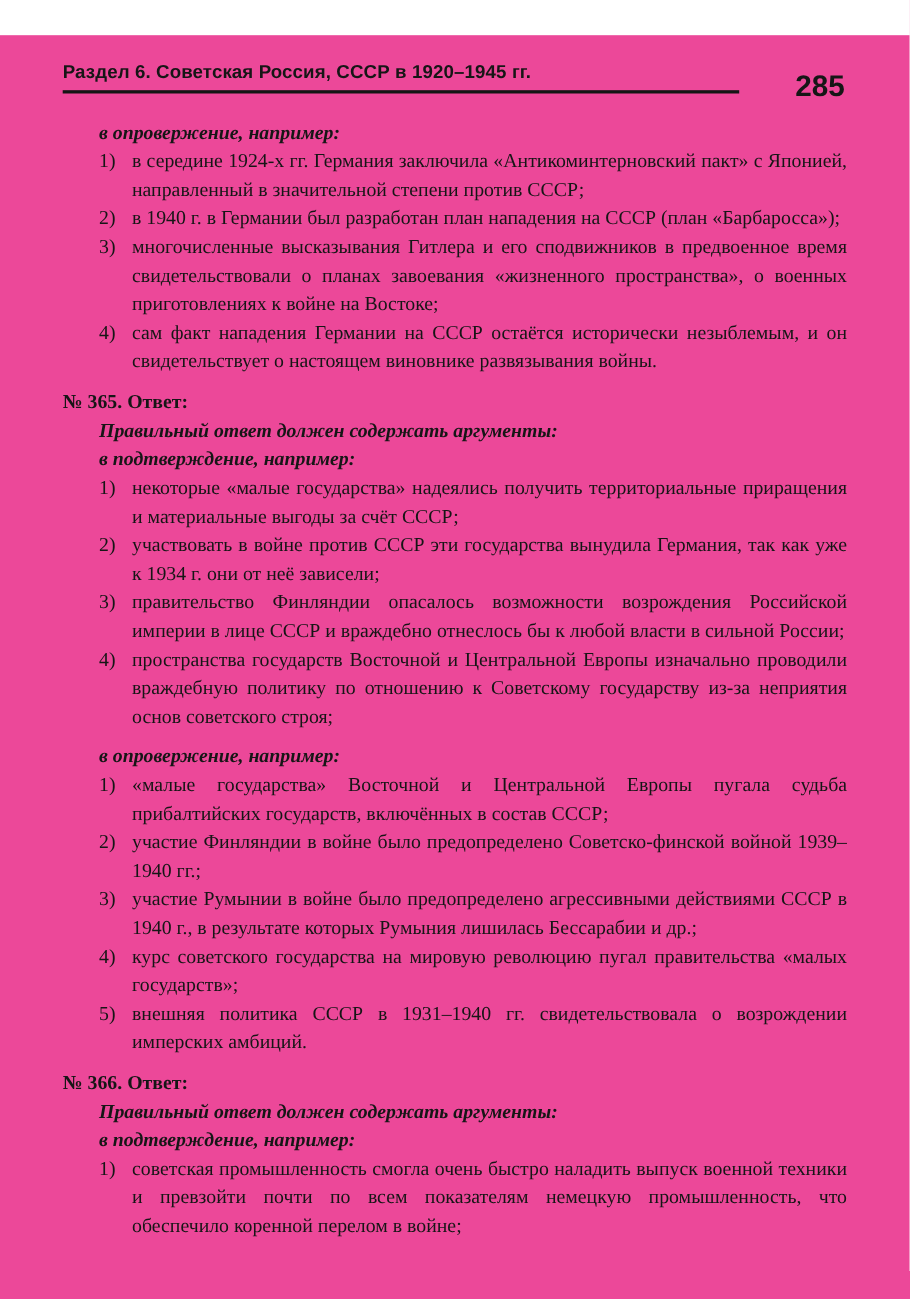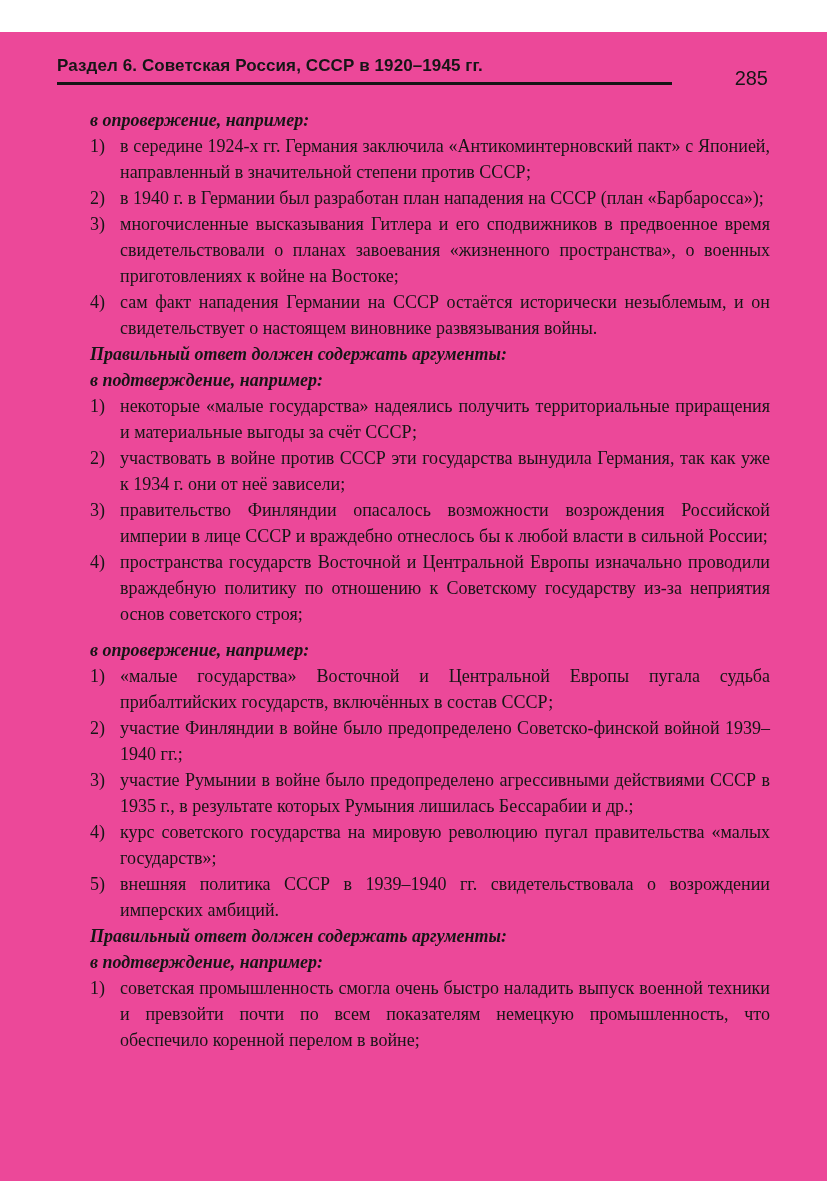--- a/index.html
+++ b/index.html
@@ -36,22 +36,22 @@
   .running-header .rule {
     height: 3px;
     background: #151515;
     margin-right: 98px;
   }
   .running-header .page-num {
     position: absolute;
     right: 2px;
     bottom: -4px;
     font-family: "Liberation Sans", sans-serif;
-    font-weight: normal;
-    font-size: 20px;
+    font-weight: bold;
+    font-size: 27px;
     line-height: 21px;
   }
   
   .content {
     margin: 22px 57px 0 57px;
   }
   .sec-heading {
     font-weight: bold;
     margin-top: 11px;
   }
@@ -103,20 +103,21 @@
         <span class="num">3)</span>
         <span class="txt">многочисленные высказывания Гитлера и его сподвижников в предвоенное время свидетельствовали о планах завоевания «жизненного пространства», о военных приготовлениях к войне на Востоке;</span>
       </div>
       <div class="item">
         <span class="num">4)</span>
         <span class="txt">сам факт нападения Германии на СССР остаётся исторически незыблемым, и он свидетельствует о настоящем виновнике развязывания войны.</span>
       </div>
     </div>
 
     <div>
+      <div class="sec-heading">№ 365. Ответ:</div>
       <div class="subhead">Правильный ответ должен содержать аргументы:</div>
       <div class="subhead">в подтверждение, например:</div>
       <div class="item">
         <span class="num">1)</span>
         <span class="txt">некоторые «малые государства» надеялись получить территориальные приращения и материальные выгоды за счёт СССР;</span>
       </div>
       <div class="item">
         <span class="num">2)</span>
         <span class="txt">участвовать в войне против СССР эти государства вынудила Германия, так как уже к 1934 г. они от неё зависели;</span>
       </div>
@@ -132,33 +133,34 @@
       <div class="item">
         <span class="num">1)</span>
         <span class="txt">«малые государства» Восточной и Центральной Европы пугала судьба прибалтийских государств, включённых в состав СССР;</span>
       </div>
       <div class="item">
         <span class="num">2)</span>
         <span class="txt">участие Финляндии в войне было предопределено Советско-финской войной 1939–1940 гг.;</span>
       </div>
       <div class="item">
         <span class="num">3)</span>
-        <span class="txt">участие Румынии в войне было предопределено агрессивными действиями СССР в 1935 г., в результате которых Румыния лишилась Бессарабии и др.;</span>
+        <span class="txt">участие Румынии в войне было предопределено агрессивными действиями СССР в 1940 г., в результате которых Румыния лишилась Бессарабии и др.;</span>
       </div>
       <div class="item">
         <span class="num">4)</span>
         <span class="txt">курс советского государства на мировую революцию пугал правительства «малых государств»;</span>
       </div>
       <div class="item">
         <span class="num">5)</span>
-        <span class="txt">внешняя политика СССР в 1939–1940 гг. свидетельствовала о возрождении имперских амбиций.</span>
+        <span class="txt">внешняя политика СССР в 1931–1940 гг. свидетельствовала о возрождении имперских амбиций.</span>
       </div>
     </div>
 
     <div>
+      <div class="sec-heading">№ 366. Ответ:</div>
       <div class="subhead">Правильный ответ должен содержать аргументы:</div>
       <div class="subhead">в подтверждение, например:</div>
       <div class="item">
         <span class="num">1)</span>
         <span class="txt">советская промышленность смогла очень быстро наладить выпуск военной техники и превзойти почти по всем показателям немецкую промышленность, что обеспечило коренной перелом в войне;</span>
       </div>
     </div>
 
   </div>
 </div>

